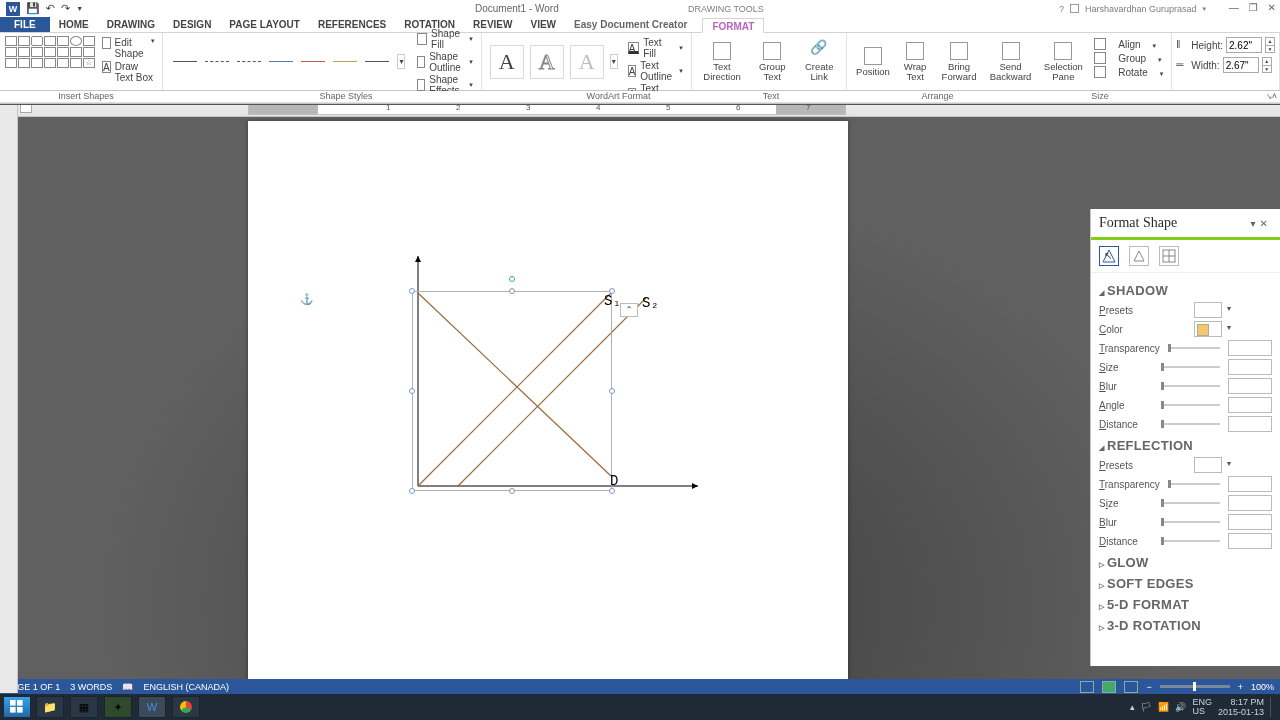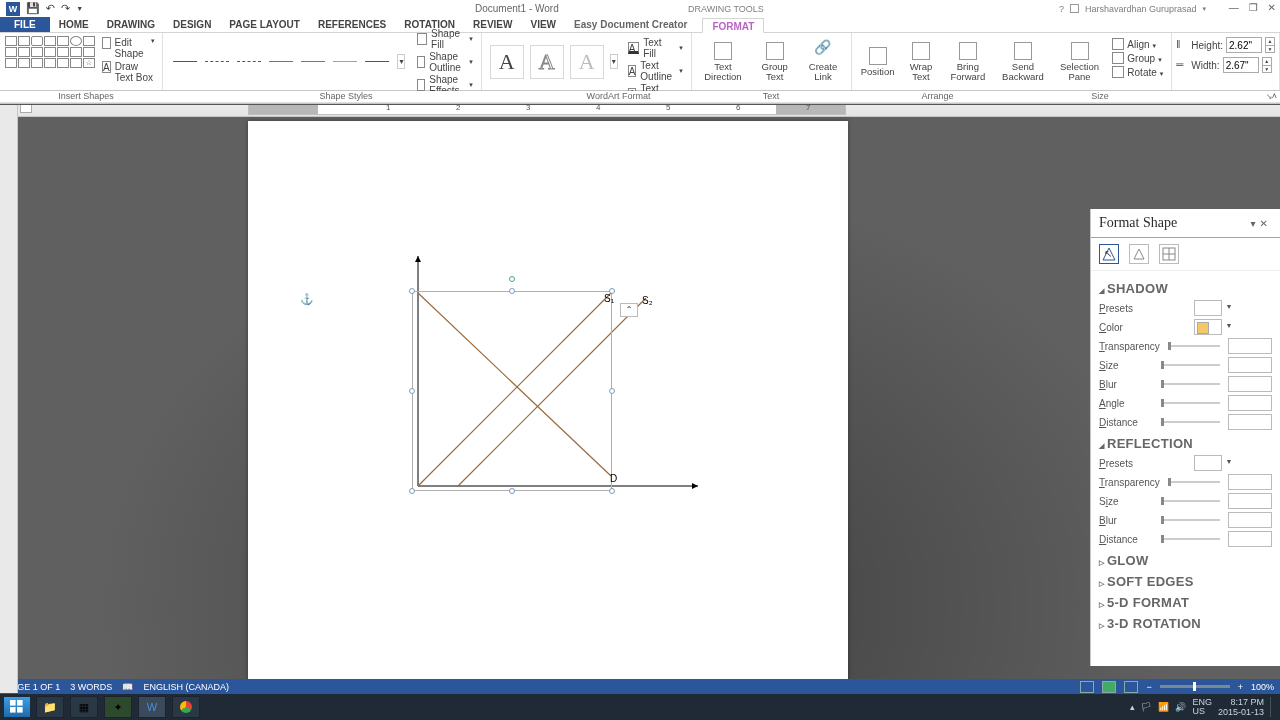--- a/index.html
+++ b/index.html
@@ -41,21 +41,21 @@
 .shape-fill-col .row { display: flex; align-items: center; gap: 4px; }
 
 .wa-gallery { display: flex; gap: 6px; padding: 4px; align-items: center; }
 .wa-a { width: 34px; height: 34px; border: 1px solid #d8d8d8; display: flex; align-items: center; justify-content: center; font-size: 22px; font-family: Georgia, serif; }
 .wa-a.outline { color: transparent; -webkit-text-stroke: 1px #888; }
 .wa-a.gray { color: #bdbdbd; }
 
 .big-btn { display: flex; flex-direction: column; align-items: center; justify-content: center; gap: 2px; padding: 2px 5px; font-size: 9.5px; text-align: center; line-height: 10px; }
 .big-btn .ico { width: 18px; height: 18px; border: 1px solid #999; }
 .arrange-col { display:flex; flex-direction:column; gap:0; font-size:10px; padding: 2px 4px;}
-.arrange-col .row { display:flex; align-items:flex-end; gap:3px; padding: 1px 0;}
+.arrange-col .row { display:flex; align-items:flex-end; gap:12px; padding: 1px 0;}
 
 .size-col { display:flex; flex-direction:column; gap:4px; padding: 4px; font-size:10px;}
 .size-col input { width: 36px; height: 16px; font-size: 10px; border:1px solid #aaa; padding:0 2px;}
 .size-row { display:flex; align-items:center; gap:3px;}
 .spinner { display:inline-flex; flex-direction:column; border:1px solid #aaa; height:16px; width:10px; font-size:5px; line-height:6px; text-align:center;}
 .spinner span { flex:1; border-bottom:1px solid #aaa;}
 
 .ruler-bar { height: 18px; background: linear-gradient(#efefef, #e4e4e4); position: relative; border-bottom: 1px solid #c6c6c6; }
 .ruler-corner { position:absolute; left:2px; top:2px; width:12px; height:12px; border:1px solid #aaa; background:#fff;}
 .ruler-h { position:absolute; left:248px; top:2px; height:14px; width:598px; background:#fff; border:1px solid #bfbfbf; font-size:8px;}
@@ -64,24 +64,24 @@
 .ruler-collapse { position:absolute; right:3px; top:3px; font-size:9px; color:#555; }
 
 .workspace { position: absolute; top: 105px; left: 0; right: 0; bottom: 27px; background: #606060; display:flex; }
 .workspace::before { content:""; position:absolute; inset:0; background: radial-gradient(ellipse at 50% 85%, rgba(0,0,0,.35), rgba(0,0,0,0) 60%);}
 .vruler { width:18px; background: #e9e9e9; border-right:1px solid #c6c6c6; z-index:1;}
 .canvas-area { flex:1; position:relative; overflow:hidden;}
 .page { position:absolute; left:230px; top:16px; width:600px; height:560px; background:#fff; box-shadow: 0 0 4px rgba(0,0,0,.4);}
 .drawing { position:absolute; left:150px; top:130px; width:300px; height:240px;}
 .selection { position:absolute; left:-4px; top:30px; width:205px; height:205px; border:1px solid #b0b0b0; }
 .handle { position:absolute; width:6px; height:6px; background:#fff; border:1px solid #7a9bc4; border-radius:50%;}
-.label-txt { position:absolute; font-size:10px; font-family: Liberation Sans, sans-serif; }
+.label-txt { position:absolute; font-size:14px; font-family: Liberation Mono, monospace; }
 
 .format-pane { width:190px; background:#fff; border-left:1px solid #c6c6c6; position:absolute; top:104px; right:0; bottom:27px; z-index:2;}
-.fp-header { padding: 6px 8px; display:flex; justify-content:space-between; align-items:center; border-bottom:1px solid #84cc16;}
+.fp-header { padding: 6px 8px; display:flex; justify-content:space-between; align-items:center; border-bottom:3px solid #84cc16;}
 .fp-header h3 { font-size:14px; font-weight:normal; color:#2a2a2a; font-family: "Segoe UI Light", "Segoe UI";}
 .fp-header .ctrls { color:#666; font-size:10px; letter-spacing:4px;}
 .fp-tabs { display:flex; gap:10px; padding: 6px 8px; border-bottom:1px solid #eee;}
 .fp-tabicon { width:20px; height:20px; border:1px solid #bbb; }
 .fp-tabicon.active { border-color: #2b579a;}
 .fp-body { padding: 4px 8px; font-size:10px; color:#555; }
 .fp-section { font-weight:bold; color:#666; margin: 6px 0 4px; letter-spacing:.3px; font-size:13px;}
 .fp-section::before { content:"◢ "; font-size:7px; color:#666;}
 .fp-section.collapsed::before { content:"▷ "; font-size:7px;}
 .fp-row { display:flex; align-items:center; justify-content:space-between; margin: 3px 0; gap:4px;}

